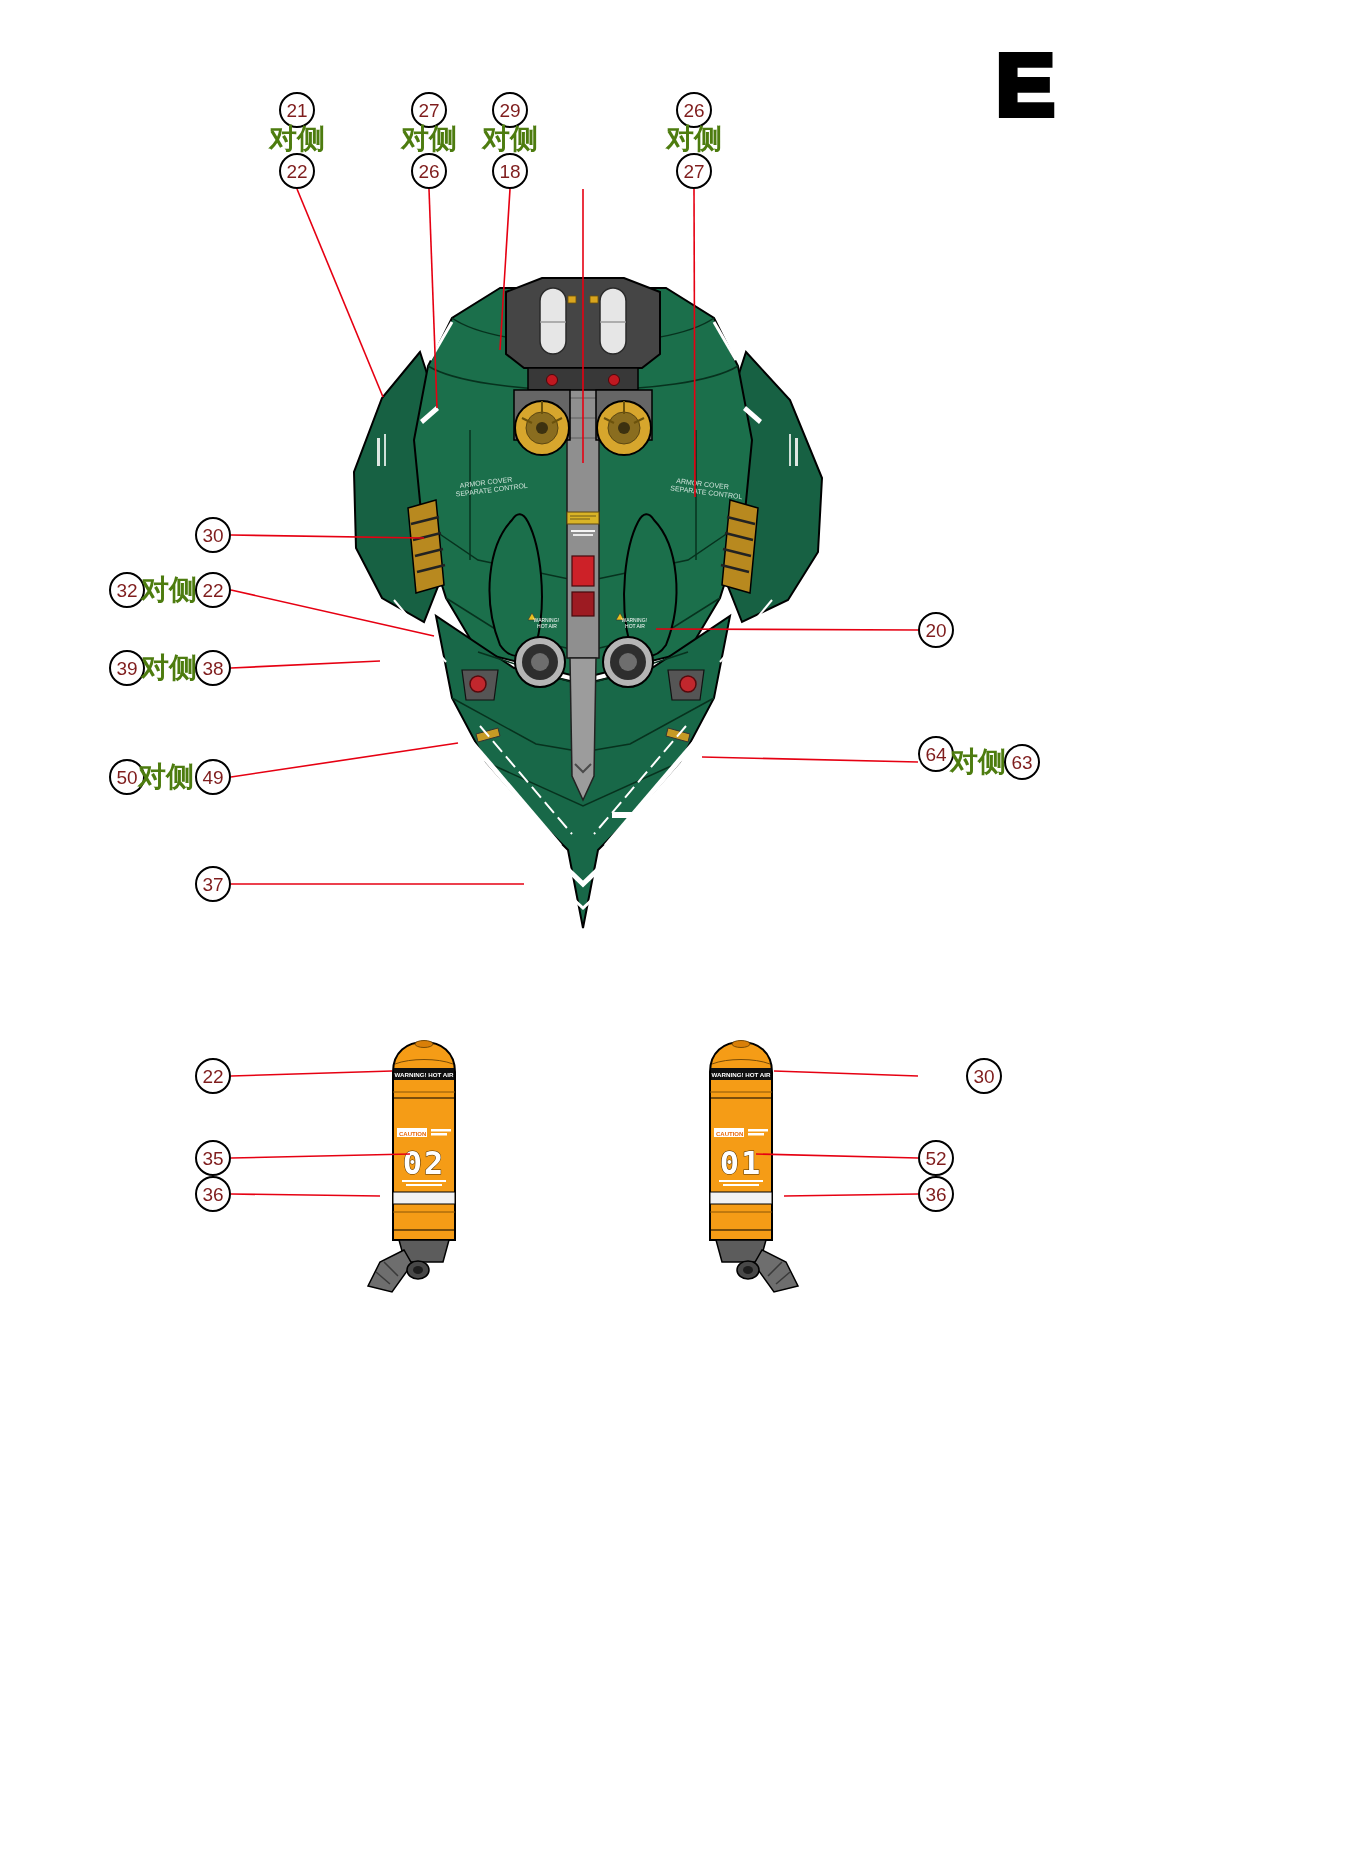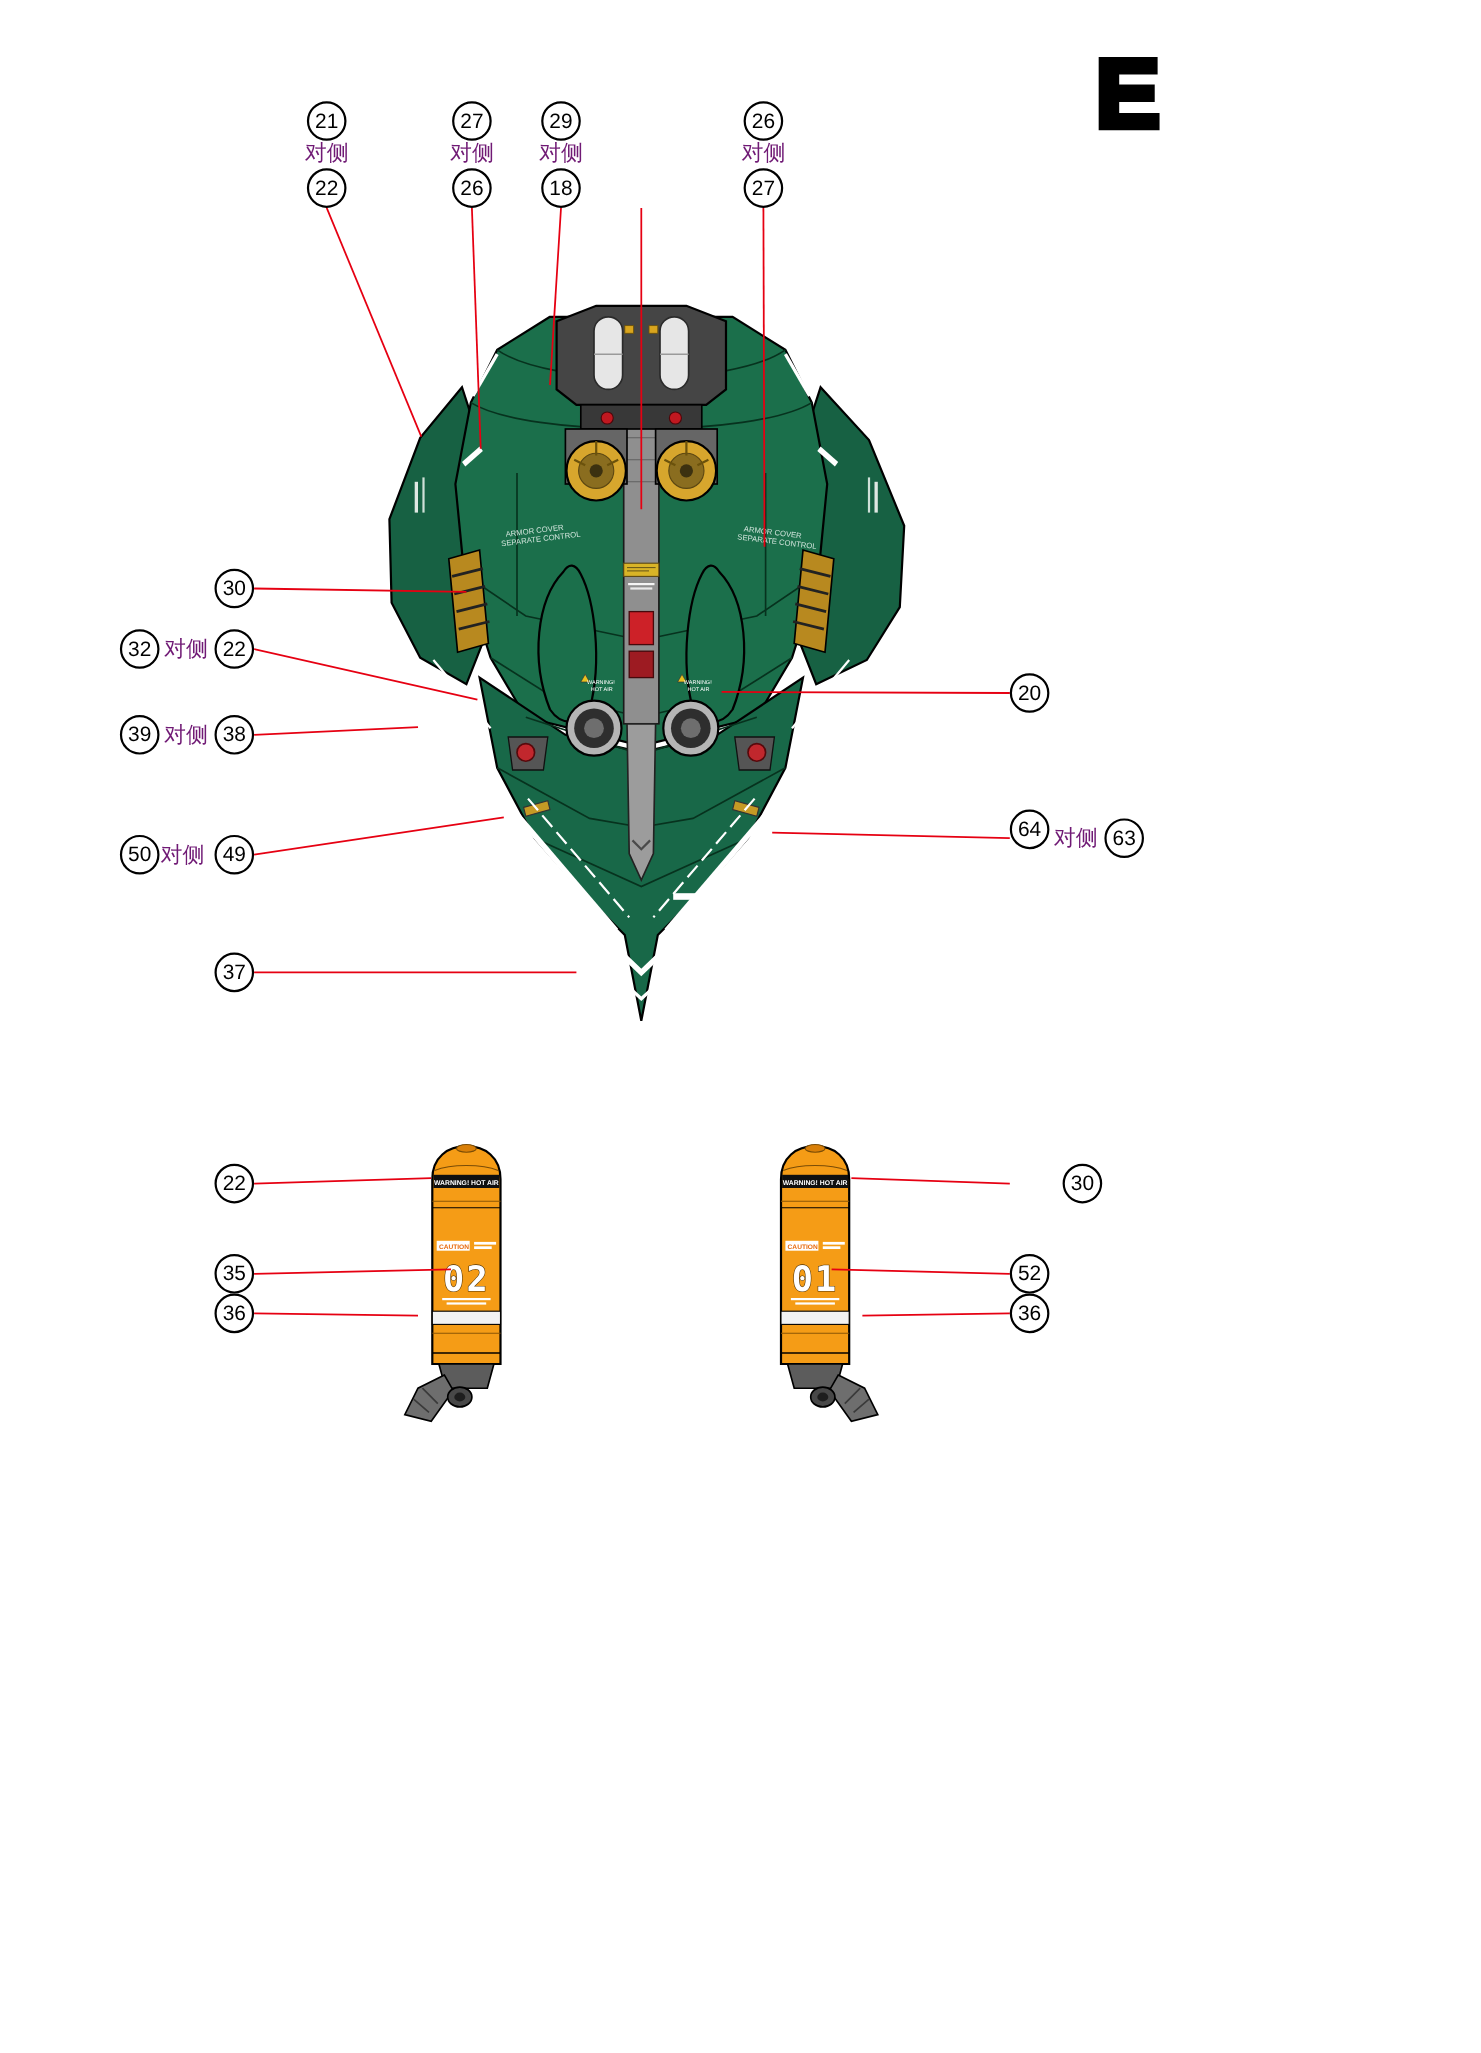--- a/index.html
+++ b/index.html
@@ -3,22 +3,22 @@
 <meta charset="utf-8">
 <style>
   *{margin:0;padding:0;box-sizing:border-box}
   html,body{background:#ffffff}
   body{font-family:"Liberation Sans",sans-serif}
   .page{position:relative;width:1346px;height:1866px;background:#fff;overflow:hidden}
   .letter{position:absolute;left:996px;top:34px;font-size:88px;font-weight:900;color:#000;
           -webkit-text-stroke:6px #000;letter-spacing:-2px;font-family:"Liberation Sans",sans-serif}
   .chip{position:absolute;width:36px;height:36px;border:2.5px solid #000;border-radius:50%;
         background:#fff;display:flex;align-items:center;justify-content:center;
-        font-size:19px;font-weight:500;color:#000000;transform:translate(-50%,-50%);line-height:1}
-  .opp{position:absolute;font-size:20px;color:#701a75;transform:translate(-50%,-50%);white-space:nowrap;font-weight:400}
+        font-size:19px;font-weight:500;color:#7f1d1d;transform:translate(-50%,-50%);line-height:1}
+  .opp{position:absolute;font-size:28px;color:#4d7c0f;transform:translate(-50%,-50%);white-space:nowrap;font-weight:700}
   .art{position:absolute;left:0;top:0}
 </style>
 </head>
 <body>
 
 <div class="page">
 
   <div class="letter">E</div>
 
   <svg class="art" width="1346" height="1866" viewBox="0 0 1346 1866">

